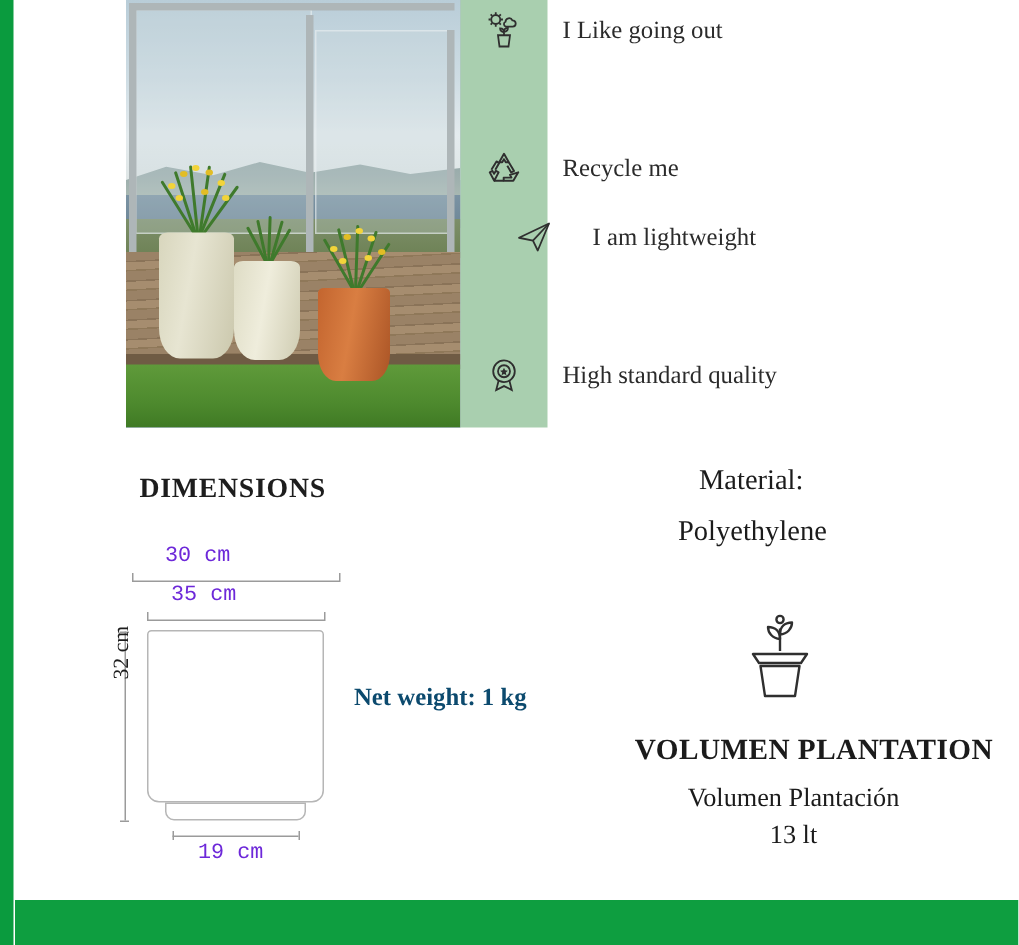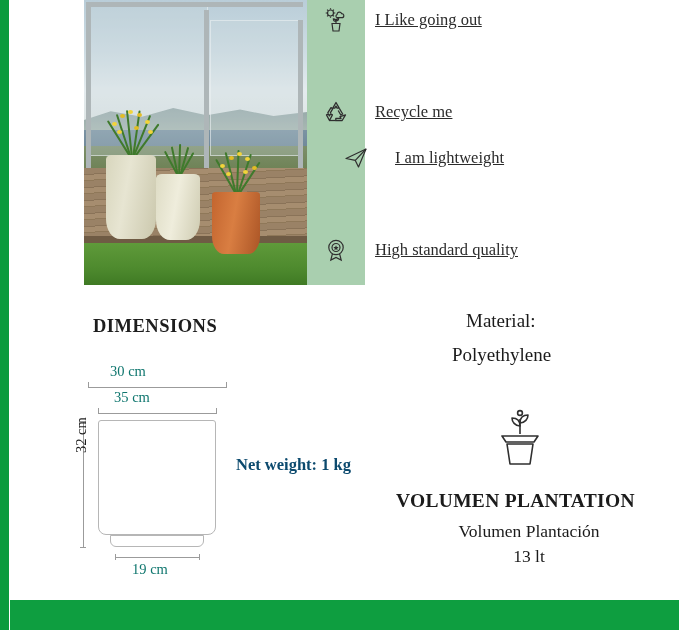--- a/index.html
+++ b/index.html
@@ -153,43 +153,42 @@
     justify-content: center;
     flex: none;
   }
   .feature-ico svg { display: block; }
   .feature-txt {
     font-family: "Liberation Serif", serif;
     font-size: 16.5px;
     color: #2b2b2b;
     padding-left: 10px;
     white-space: nowrap;
-    text-decoration: underline;
   }
 
   
   .dim-title {
     position: absolute;
     left: 93px; top: 316px;
     font-family: "Liberation Serif", serif;
     font-weight: bold;
     font-size: 18.5px;
     letter-spacing: 0.5px;
     color: #1d1d1d;
   }
   .dim-wrap {
     position: absolute;
     left: 70px; top: 365px;
     width: 180px; height: 215px;
   }
   .dim-label {
     position: absolute;
-    font-family: Liberation Serif, serif;
+    font-family: Liberation Mono, monospace;
     font-size: 14.5px;
-    color: #0f766e;
+    color: #6d28d9;
     white-space: nowrap;
   }
   .line-h {
     position: absolute;
     height: 1px;
     background: #9b9b9b;
   }
   .line-v {
     position: absolute;
     width: 1px;
@@ -257,21 +256,21 @@
   }
   .plant-icon {
     position: absolute;
     left: 492px; top: 404px;
     width: 56px; height: 64px;
   }
   .volumen-title {
     position: absolute;
     left: 396px; top: 490px;
     width: 266px;
-    text-align: left;
+    text-align: right;
     font-family: "Liberation Serif", serif;
     font-weight: bold;
     font-size: 19.5px;
     letter-spacing: 0.3px;
     color: #1b1b1b;
   }
   .volumen-sub {
     position: absolute;
     left: 396px; top: 521px;
     width: 266px;

